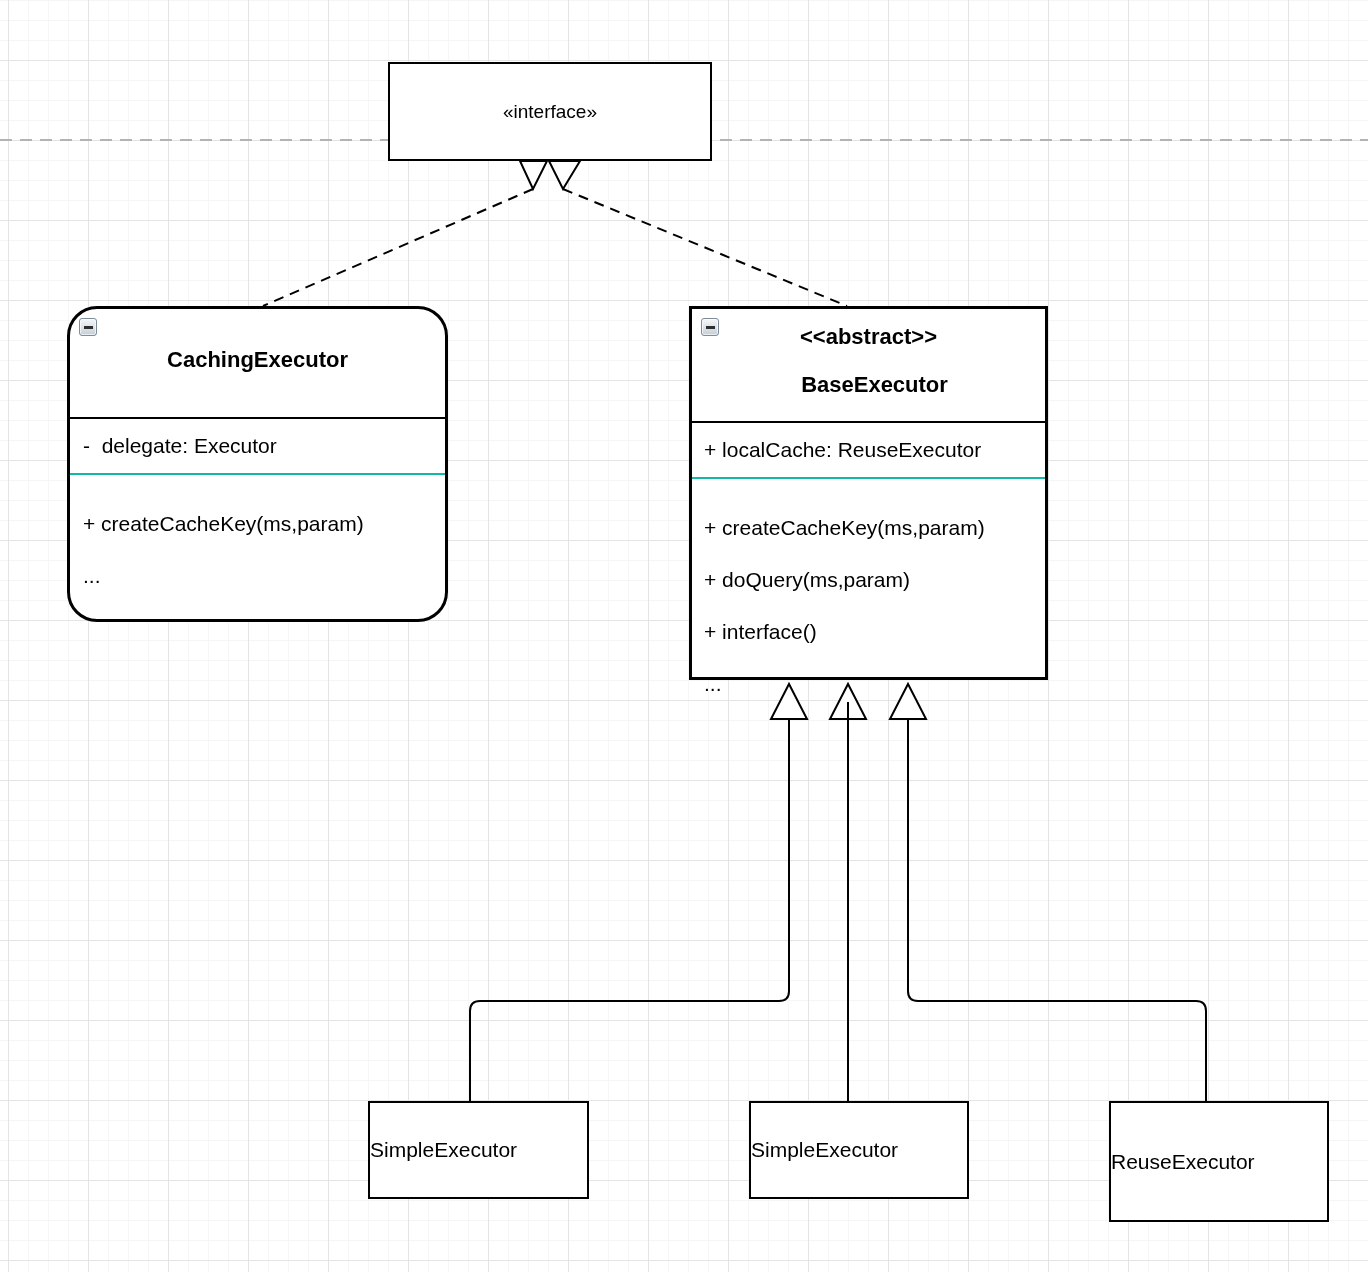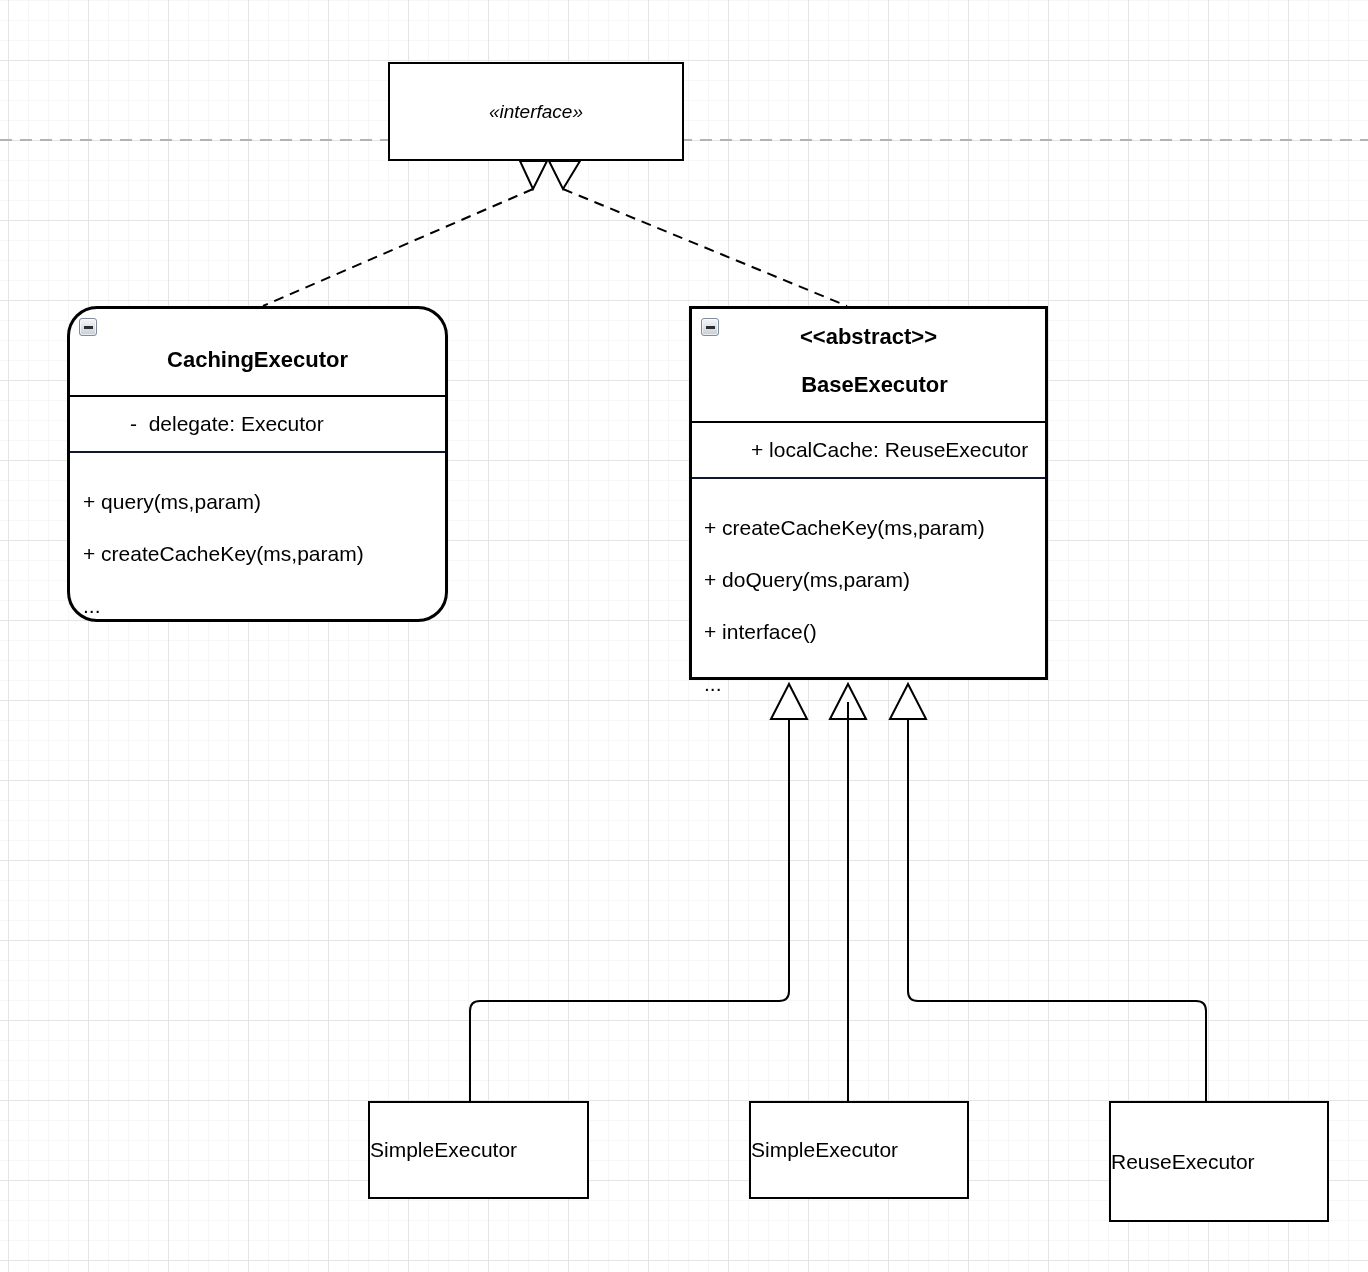--- a/index.html
+++ b/index.html
@@ -23,21 +23,21 @@
     position:absolute;z-index:2;
     background:#ffffff;border:3px solid #000;
     box-sizing:border-box;
     display:flex;flex-direction:column;gap:14px;
   }
   .sec-title{position:relative;}
   .class-title{
     text-align:center;font-weight:bold;font-size:22px;line-height:42px;
   }
   .stereotype-line{text-align:center;font-weight:bold;font-size:22px;}
-  .sec-attrs{border-top:2px solid #000;border-bottom:2px solid #0f172a;box-sizing:border-box;padding-left:47px;}
+  .sec-attrs{border-top:2px solid #000;border-bottom:2px solid #14b8a6;box-sizing:border-box;}
   .sec-methods{flex:1;box-sizing:border-box;}
   .member{
     font-size:21px;white-space:pre;
     padding-left:13px;
   }
   .attr-row{line-height:54px;}
   .method-row{line-height:52px;height:52px;}
   .collapse{
     position:absolute;top:9px;left:9px;width:16px;height:16px;
     border:1px solid #7f8c9a;border-radius:3px;
@@ -76,36 +76,35 @@
 
     <polygon points="771,719 807,719 789,684" fill="#fff" stroke="#000" stroke-width="2"></polygon>
     <polygon points="830,719 866,719 848,684" fill="#fff" stroke="#000" stroke-width="2"></polygon>
     <polygon points="890,719 926,719 908,684" fill="#fff" stroke="#000" stroke-width="2"></polygon>
 
     <path d="M789 719 L789 991 Q789 1001 779 1001 L480 1001 Q470 1001 470 1011 L470 1101" fill="none" stroke="#000" stroke-width="2"></path>
     <path d="M848 702 L848 1101" fill="none" stroke="#000" stroke-width="2"></path>
     <path d="M908 719 L908 991 Q908 1001 918 1001 L1196 1001 Q1206 1001 1206 1011 L1206 1101" fill="none" stroke="#000" stroke-width="2"></path>
   </svg>
 
-  <div class="iface-box" style="left:388px;top:62px;width:296px;height:99px;font-style:italic;">
+  <div class="iface-box" style="left:388px;top:62px;width:324px;height:99px;">
     <div class="iface-stereotype">«interface»</div>
   </div>
 
   <div class="uml-box" style="left:67px;top:306px;width:381px;height:316px;border-radius:30px;">
     <div class="collapse">
       <span class="minus"></span>
     </div>
     <div class="sec-title" style="height:94px;padding-top:30px;box-sizing:border-box;">
       <div class="class-title">CachingExecutor</div>
     </div>
     <div class="sec-attrs" style="height:58px;">
       <div class="member attr-row">-  delegate: Executor</div>
     </div>
     <div class="sec-methods" style="padding-top:9px;">
-      <div class="member method-row">+ query(ms,param)</div>
       <div class="member method-row">+ createCacheKey(ms,param)</div>
       <div class="member method-row">...</div>
     </div>
   </div>
 
   <div class="uml-box" style="left:689px;top:306px;width:359px;height:374px;">
     <div class="collapse">
       <span class="minus"></span>
     </div>
     <div class="sec-title" style="height:98px;padding-top:4px;box-sizing:border-box;">

